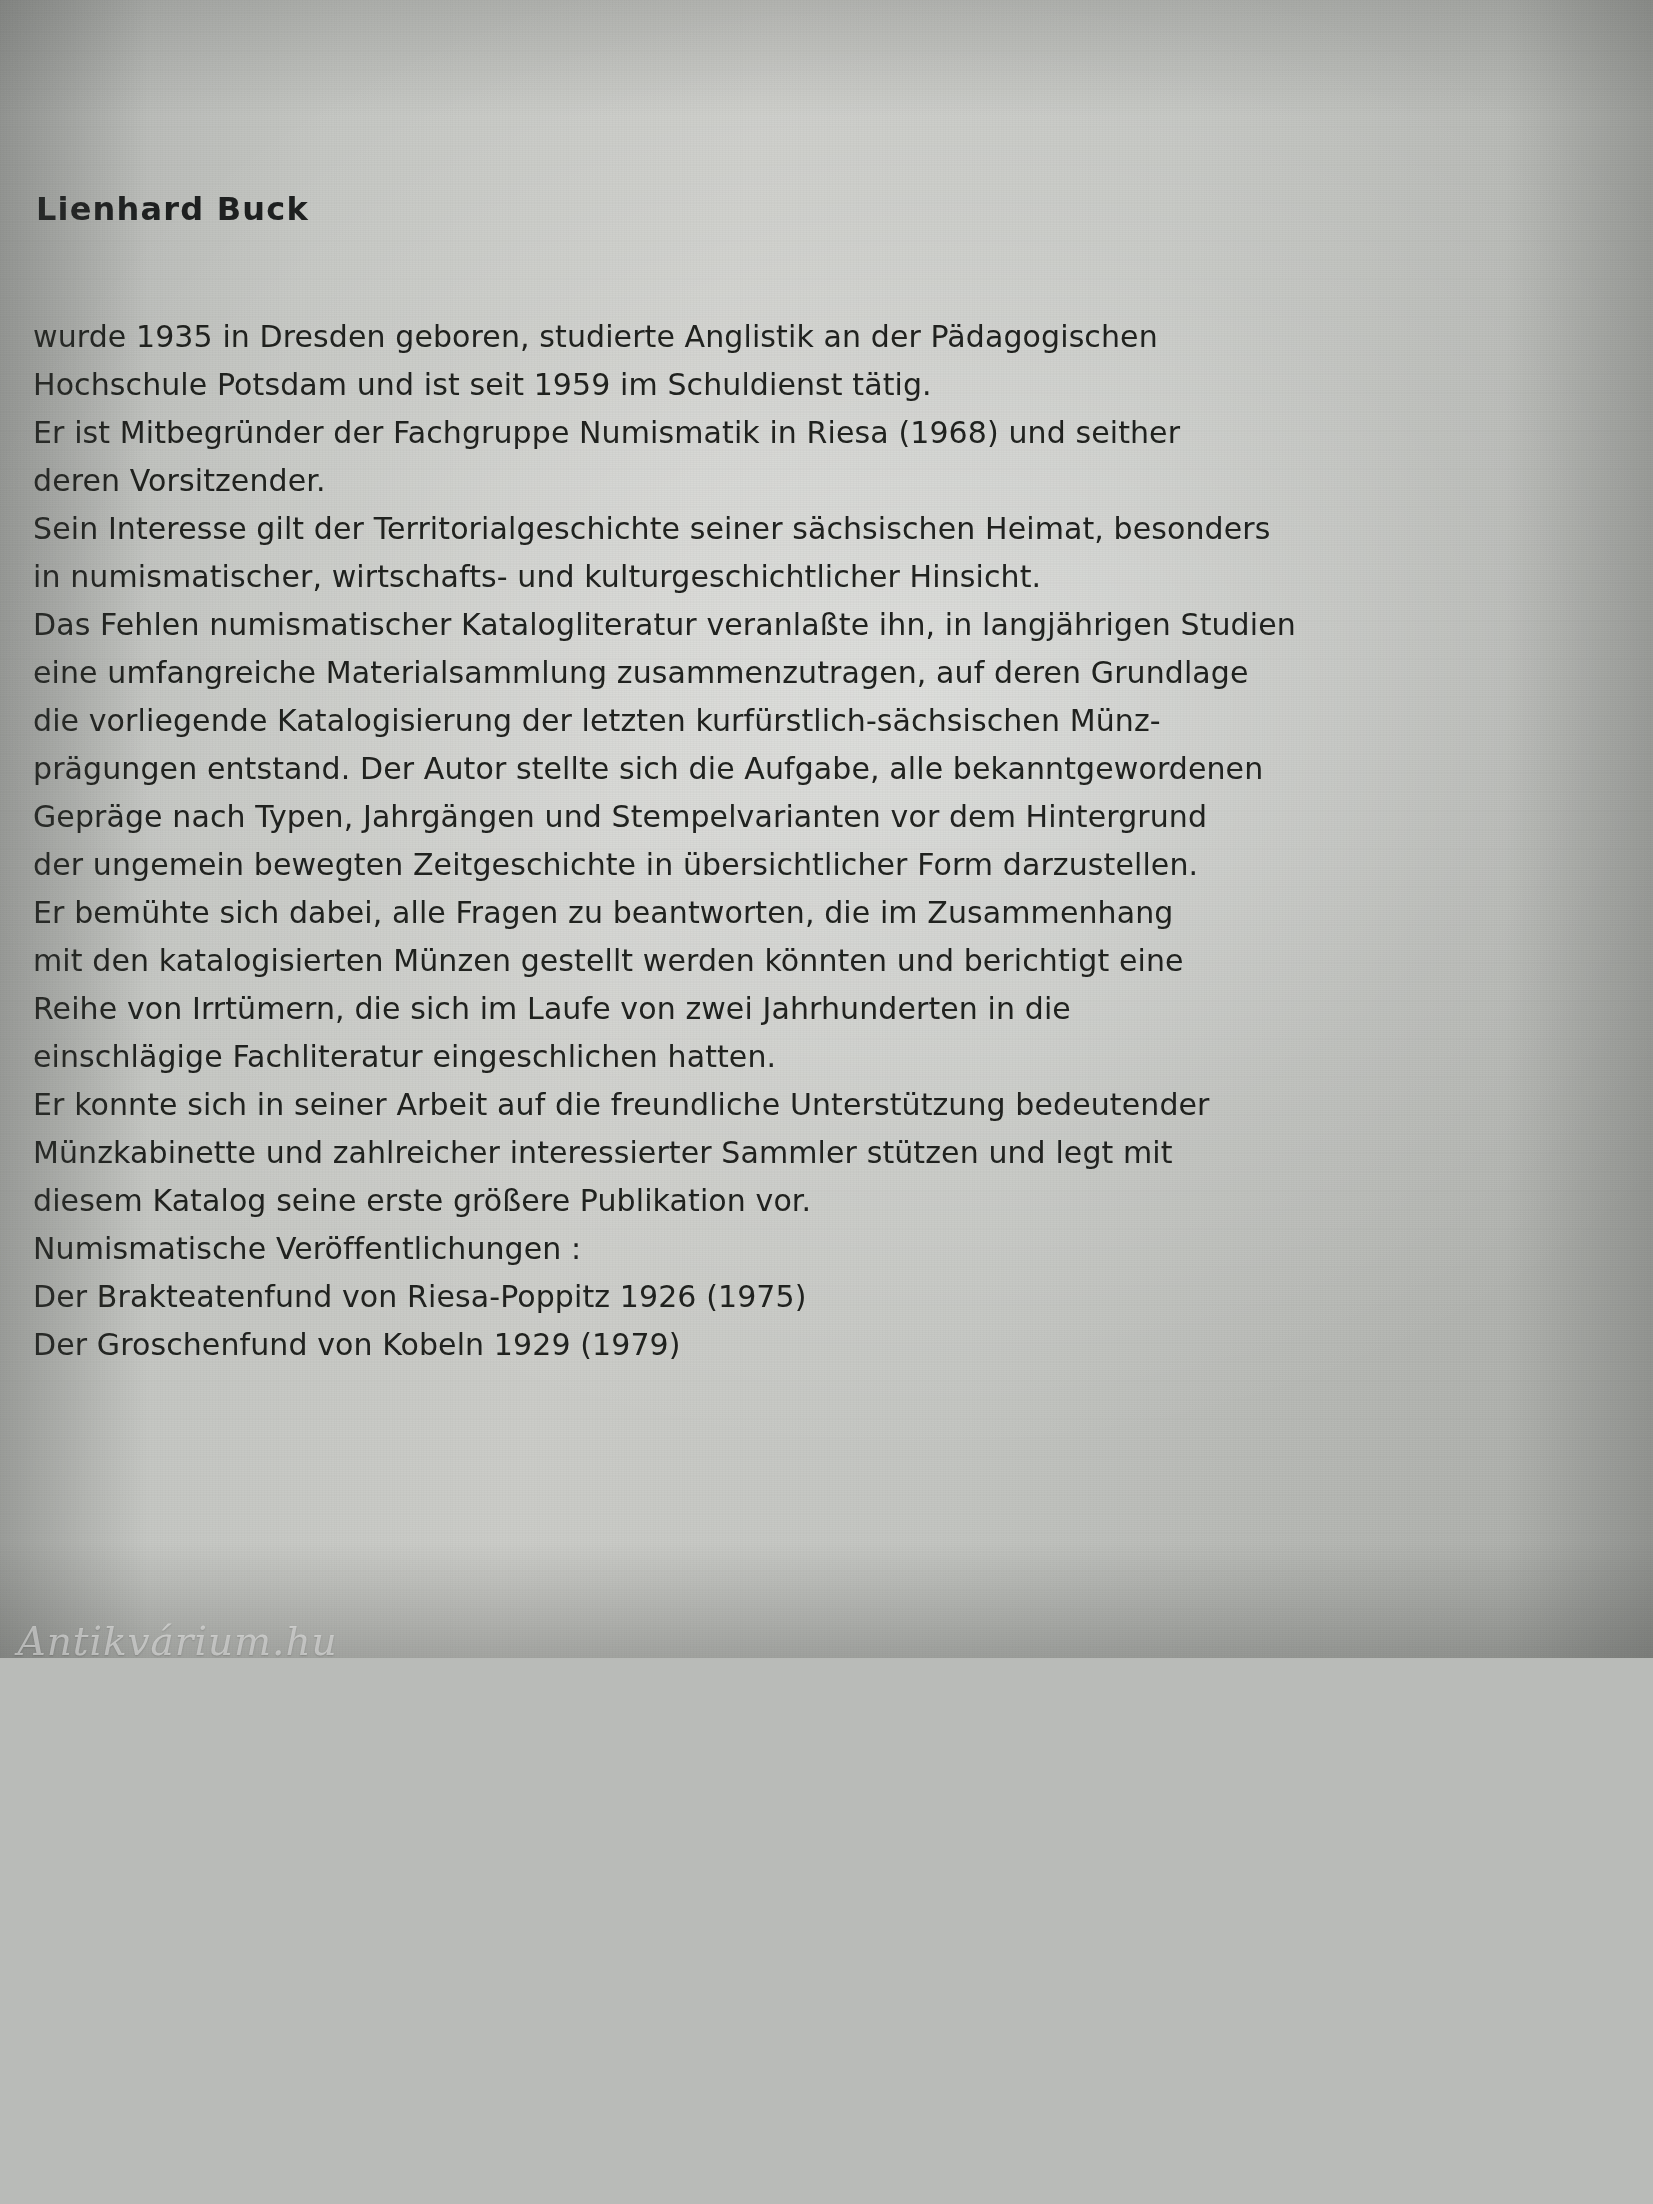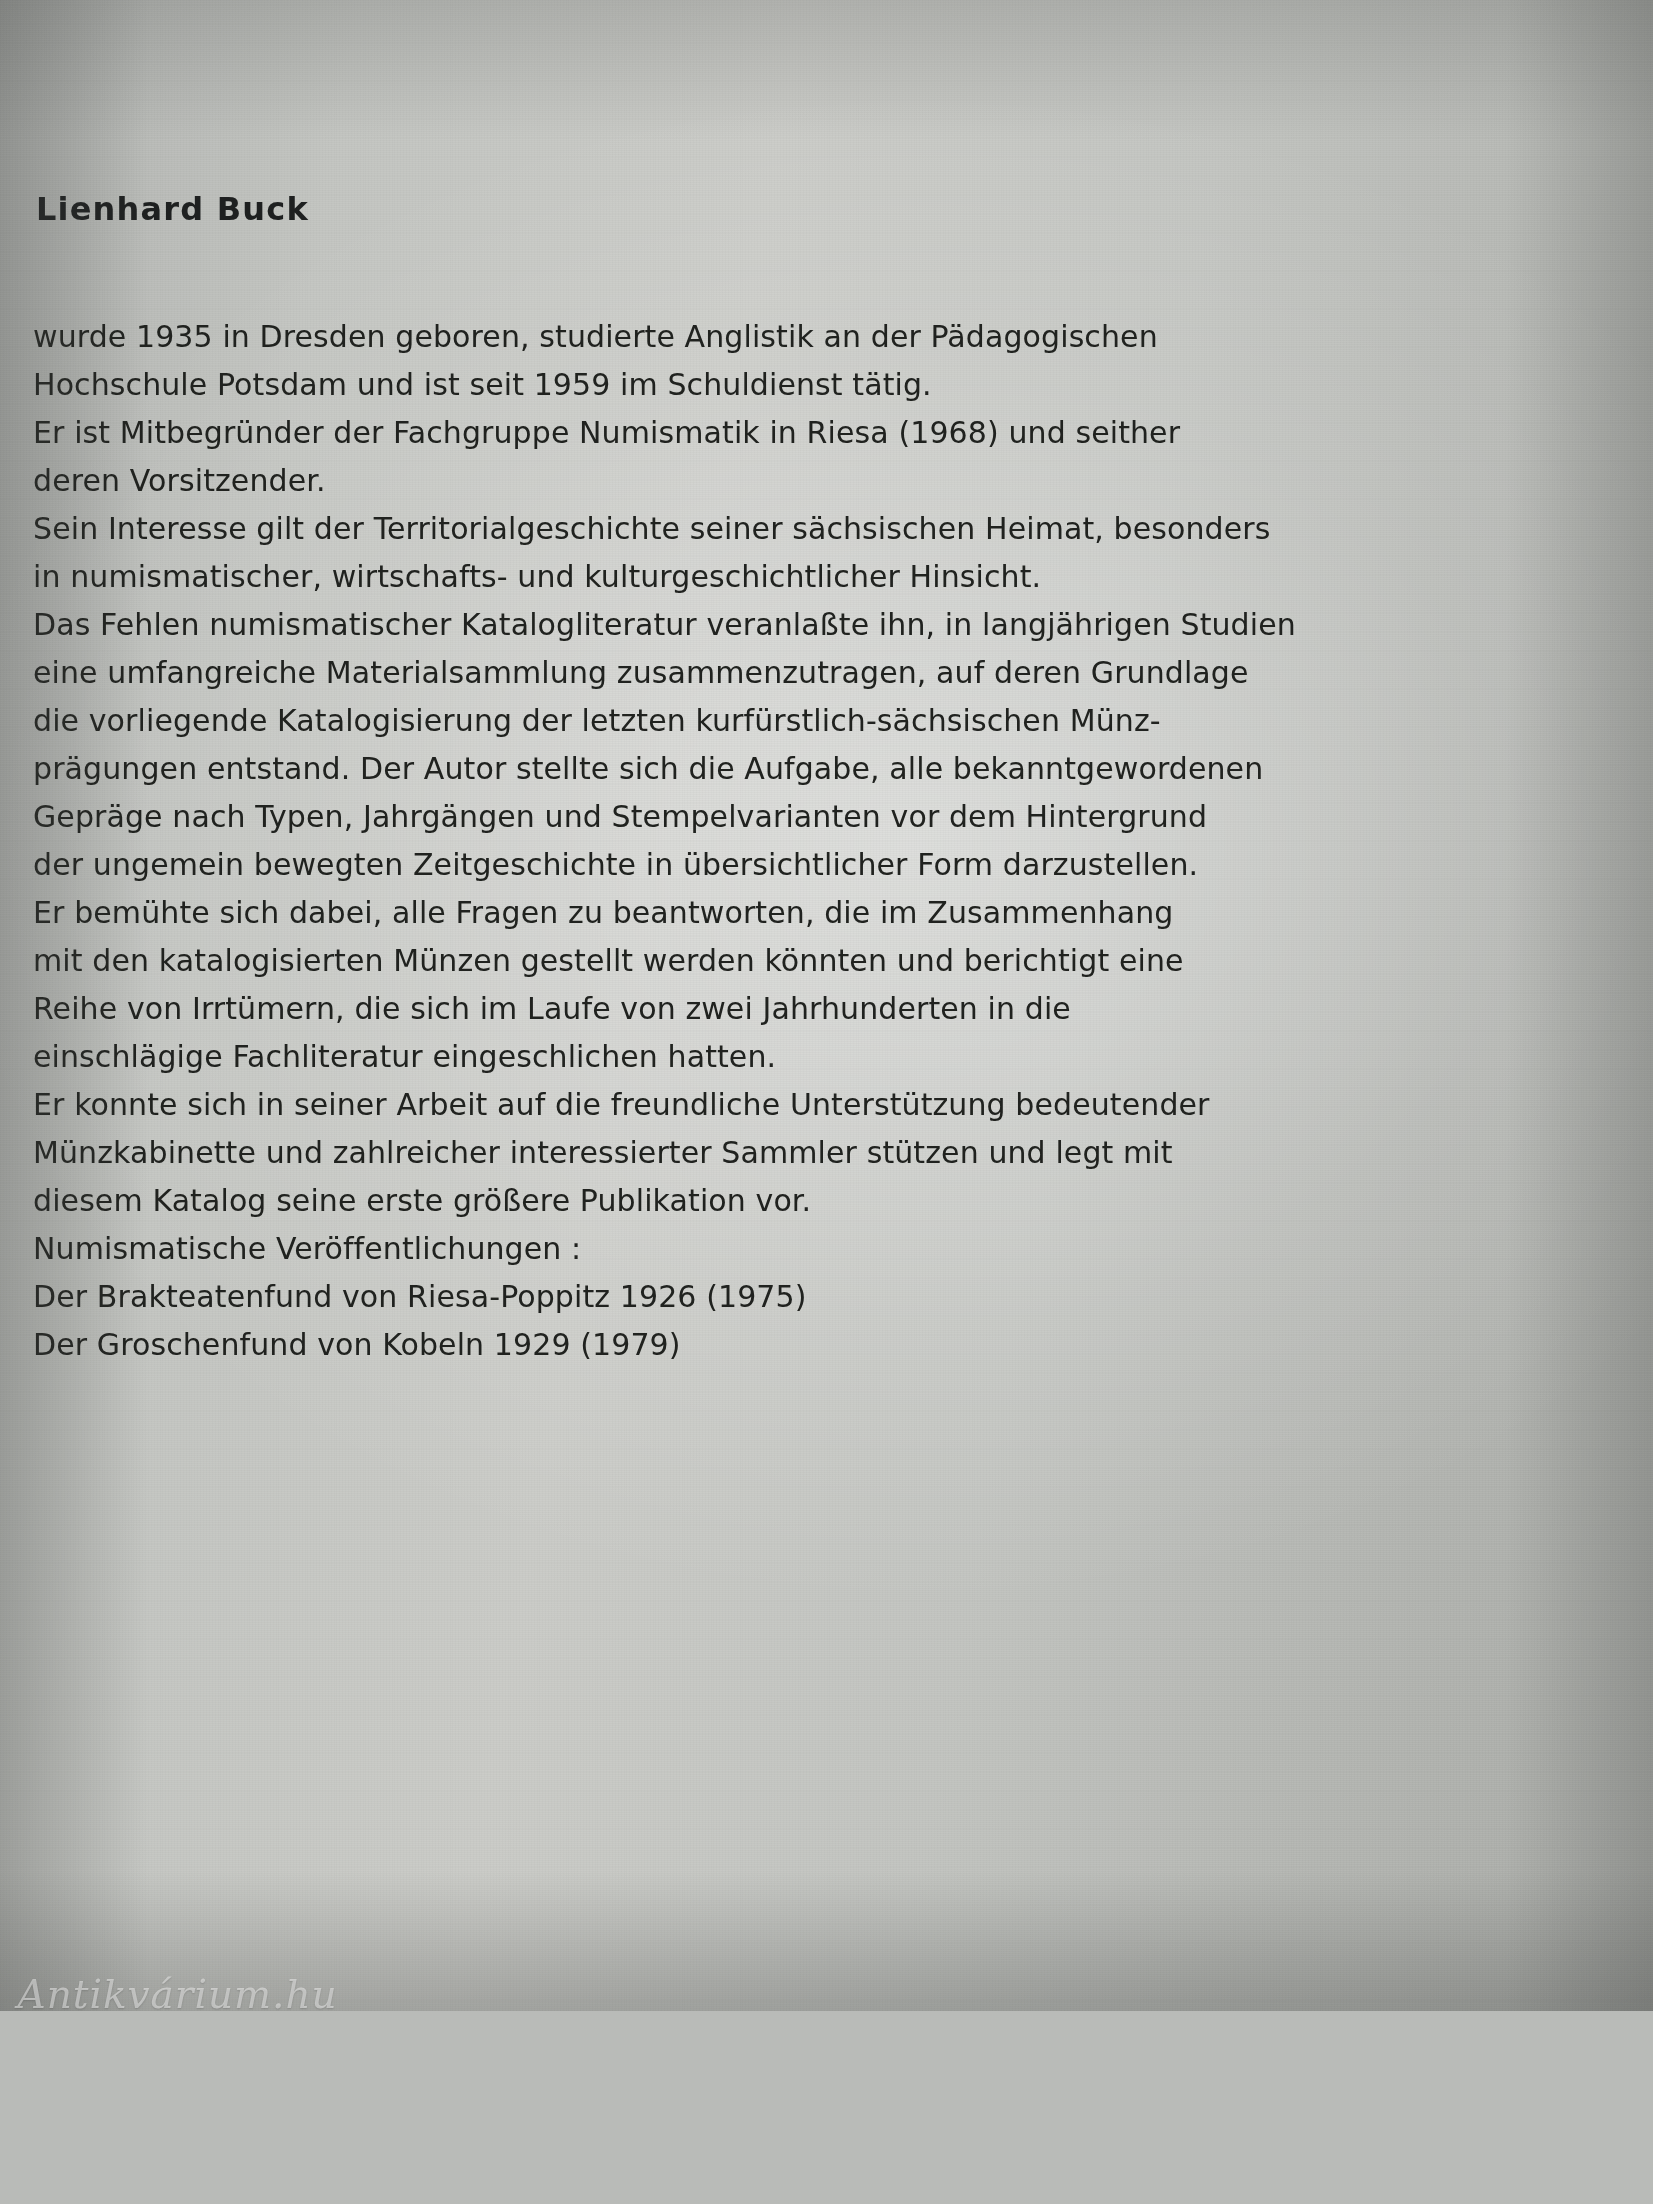--- a/index.html
+++ b/index.html
@@ -9,21 +9,21 @@
   body {
     width: 1654px;
     height: 2205px;
     background: #b9bbb8;
     font-family: "DejaVu Sans", sans-serif;
     overflow: hidden;
   }
   .page {
     position: relative;
     width: 1654px;
-    height: 2011px;
+    height: 1658px;
     
     background:
       radial-gradient(ellipse 1359px 1067px at 55% 42%, rgba(255,255,255,0.40) 0%, rgba(255,255,255,0.10) 45%, rgba(0,0,0,0.00) 72%),
       linear-gradient(100deg, #b0b2af 0%, #c3c5c1 18%, #cacbc7 40%, #c2c4c0 62%, #b4b6b2 82%, #a9aba7 100%),
       linear-gradient(#bcbeba, #bcbeba);
     box-sizing: border-box;
   }
   
   .grain {
     position: absolute;

